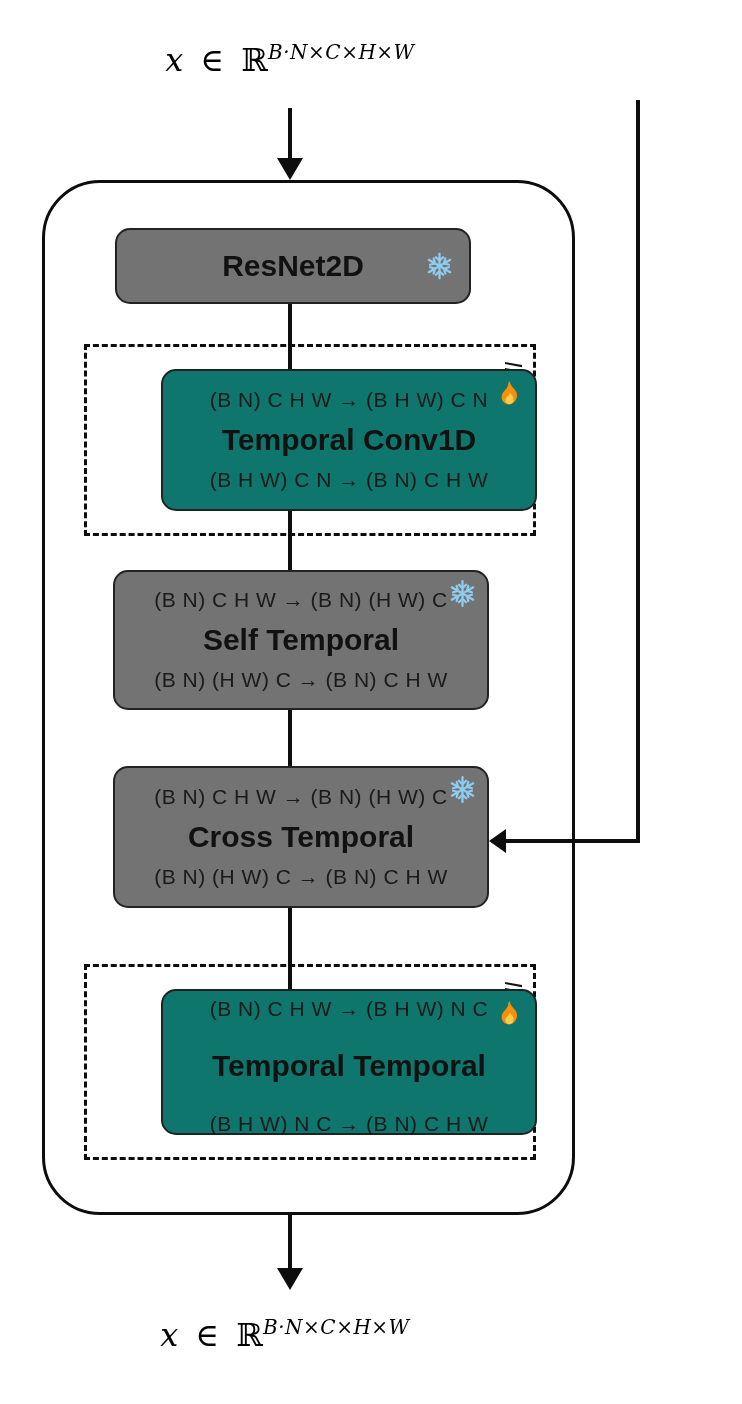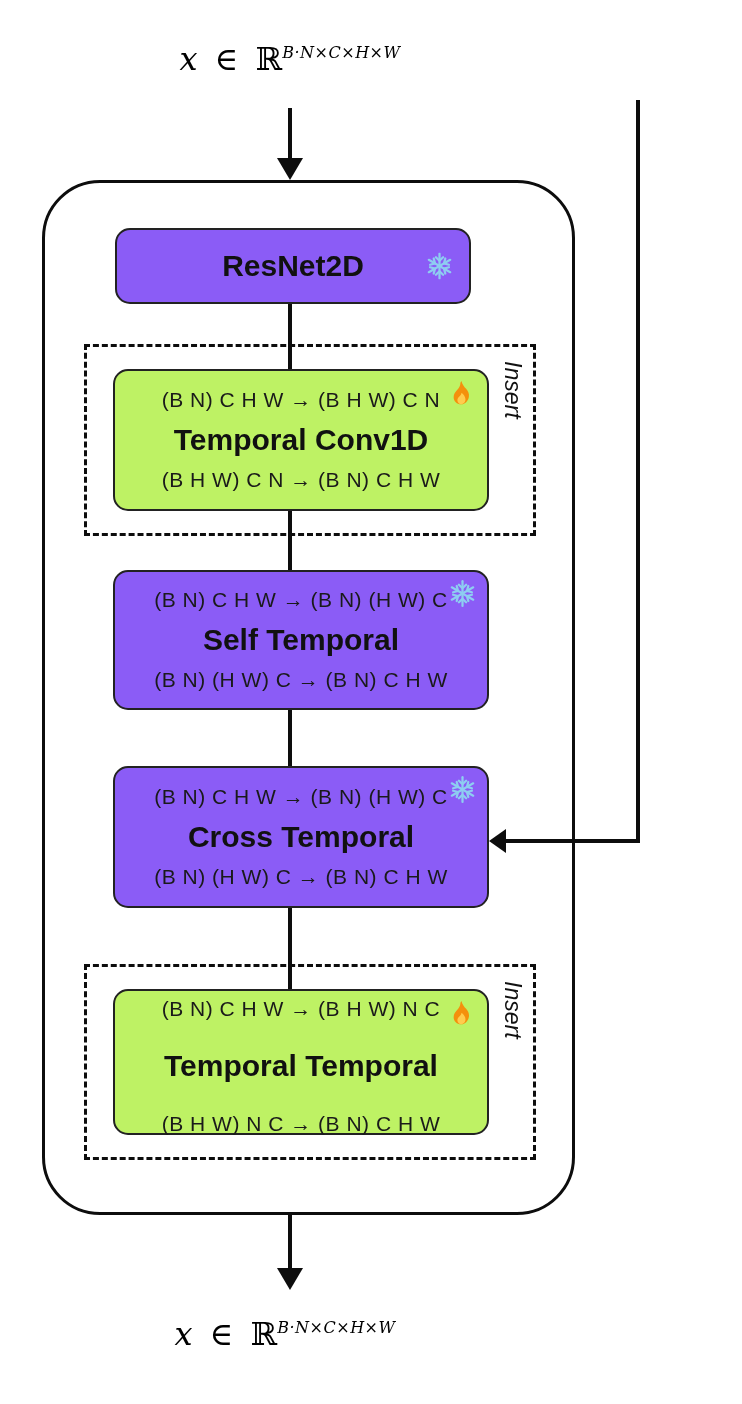--- a/index.html
+++ b/index.html
@@ -8,21 +8,21 @@
   .canvas { position:relative; width:742px; height:1404px; background:#ffffff; overflow:hidden; }
 
   
   .math-label {
     position:absolute; transform:translateX(-50%);
     font-family:"DejaVu Serif","DejaVu Sans",serif; font-style:italic;
     font-size:32px; color:#000; white-space:nowrap;
   }
   .math-label .sym { font-style:normal; margin:0 7px; }
   .math-label .bb  { font-style:normal; }
-  .math-label sup  { font-size:16px; font-style:italic; letter-spacing:0.5px; }
+  .math-label sup  { font-size:20px; font-style:italic; letter-spacing:0.5px; }
 
   
   .container-outline {
     position:absolute; left:42px; top:180px; width:533px; height:1035px;
     border:3px solid #0d0d0d; border-radius:58px; background:#ffffff;
   }
 
   
   .vline { position:absolute; width:4px; background:#0d0d0d; }
   .hline { position:absolute; height:4px; background:#0d0d0d; }
@@ -36,22 +36,22 @@
     border-top:12px solid transparent; border-bottom:12px solid transparent;
     border-right:17px solid #0d0d0d;
   }
 
   
   .block {
     position:absolute; border:2.5px solid #222; border-radius:15px;
     display:flex; flex-direction:column; align-items:center;
     justify-content:space-evenly; padding:6px 8px;
   }
-  .block.frozen    { background:#8b5cf6; }
-  .block.trainable { background:#bef264; }
+  .block.frozen    { background:#737373; }
+  .block.trainable { background:#0f766e;margin-left:48px; }
   .block.resnet    { justify-content:center; }
   .block-title { font-size:30px; font-weight:bold; color:#111; line-height:1.15; }
   .map-text    { font-size:21px; color:#1a1a1a; letter-spacing:0.5px; white-space:nowrap; }
 
   
   .dashed-wrap { position:absolute; border:3px dashed #0d0d0d; background:transparent; }
   .insert-label {
     position:absolute; top:14px; right:7px;
     writing-mode:vertical-rl; text-orientation:mixed;
     font-style:italic; font-size:23px; color:#111;

